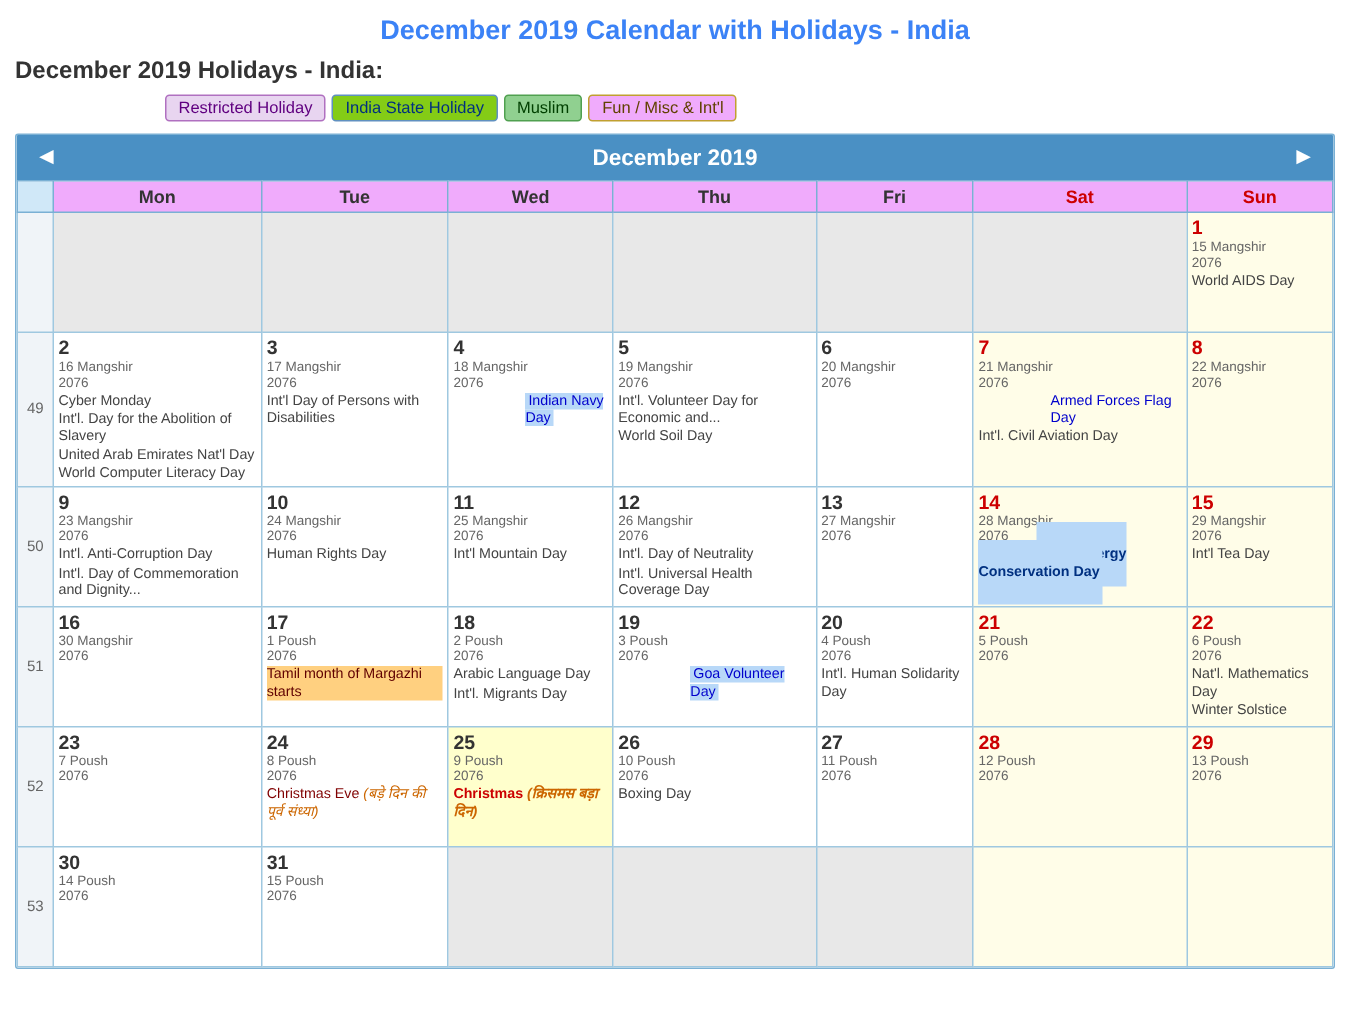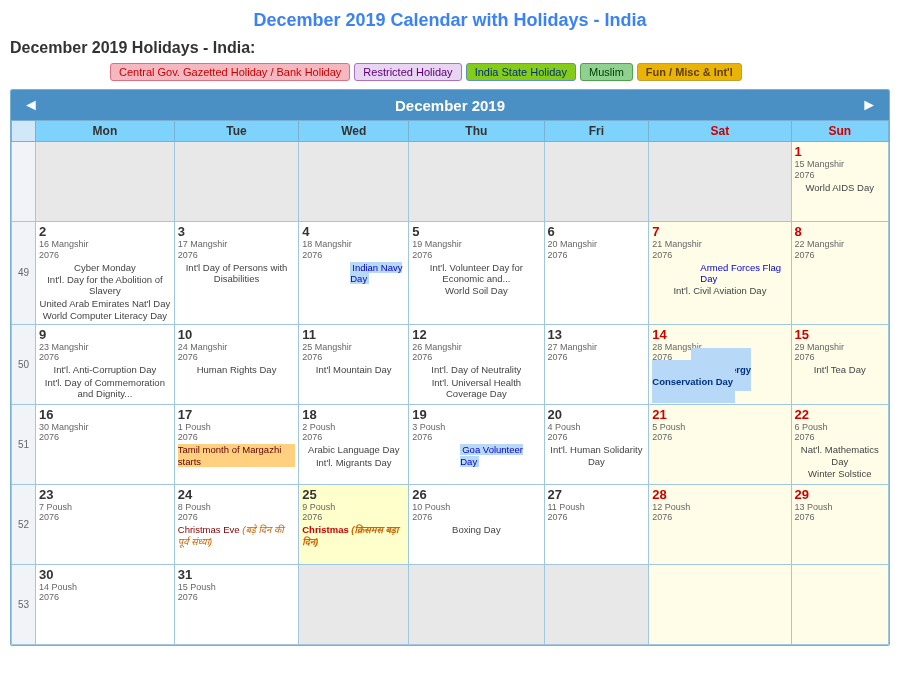--- a/index.html
+++ b/index.html
@@ -33,21 +33,21 @@
     .legend-badge {
       padding: 2px 8px;
       border-radius: 3px;
       font-size: 11px;
       border: 1px solid #ccc;
     }
     .badge-gov { background: #f4b8c1; color: #c00; border-color: #e07080; }
     .badge-restricted { background: #e8d5f0; color: #600080; border-color: #b070c0; }
     .badge-state { background: #84cc16; color: #003080; border-color: #6090c0; }
     .badge-muslim { background: #90d090; color: #004000; border-color: #50a050; }
-    .badge-fun { background: #eab308; color: #604000; border-color: #c0a030; font-weight: bold; }
+    .badge-fun { background: #f0abfc; color: #604000; border-color: #c0a030; }
 
     .calendar-wrapper {
       border: 1px solid #7ab0d4;
       border-radius: 2px;
       overflow: hidden;
     }
     .cal-header {
       background: #4a90c4;
       color: #fff;
       text-align: center;
@@ -119,34 +119,33 @@
       color: #666;
       line-height: 1.2;
     }
     .event {
       font-size: 9.5px;
       line-height: 1.2;
       margin-top: 1px;
     }
     .ev-gov { color: #c00; font-weight: bold; }
     .ev-state { color: #0000cc; padding-left: 48px; }
-    .ev-intl { color: #444; text-align: center; }
+    .ev-intl { color: #444; }
     .ev-bg-state { background: #b8d8f8; padding: 0 2px; }
     .hindi { font-style: italic; color: #cc6600; }
     .nat-energy { background: #b8d8f8; color: #003080; font-weight: bold; padding: 16px 2px; margin-left: 39px; }
-    .row-header th { background: #7dd3fc; }
+    .row-header th { background: #f0abfc; }
   </style>
 </head>
 <body>
 
 <div class="page-title">December 2019 Calendar with Holidays - India</div>
 <div class="subtitle">December 2019 Holidays - India:</div>
 
 <div class="legend">
-  <span class="legend-badge badge-gov">Central Gov. Gazetted Holiday / Bank Holiday</span>
   <span class="legend-badge badge-restricted">Restricted Holiday</span>
   <span class="legend-badge badge-state">India State Holiday</span>
   <span class="legend-badge badge-muslim">Muslim</span>
   <span class="legend-badge badge-fun">Fun / Misc &amp; Int'l</span>
 </div>
 
 <div class="calendar-wrapper">
   <div class="cal-header">
     <span class="nav-arrow">◄</span>
     <span>December 2019</span>

